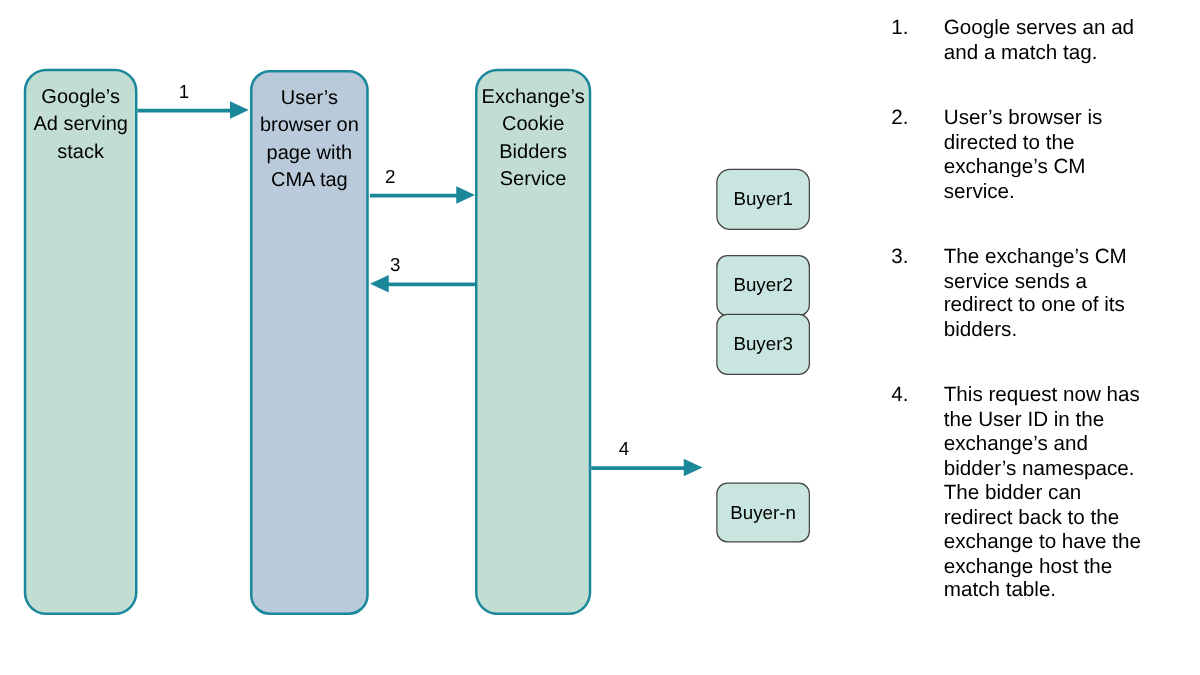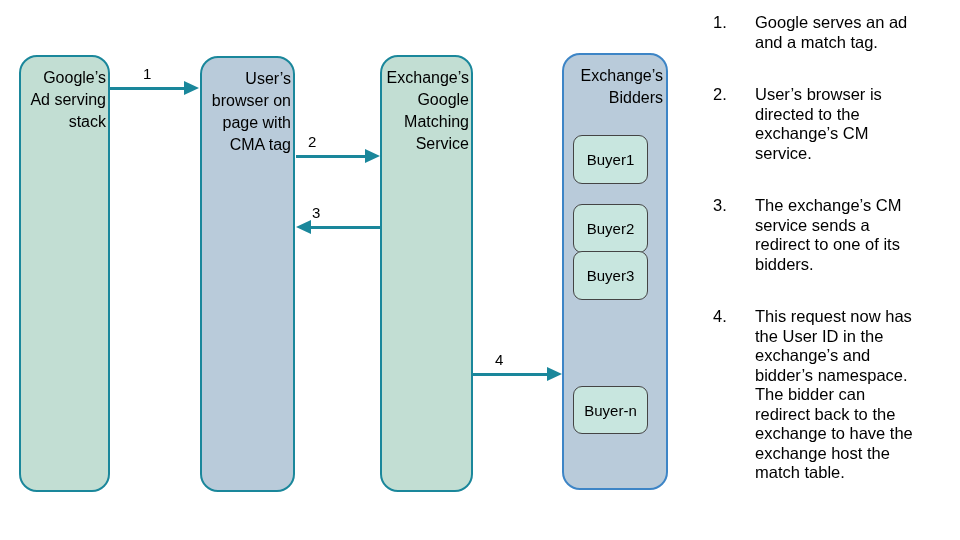--- a/index.html
+++ b/index.html
@@ -31,42 +31,42 @@
   .lane {
     position: absolute;
     border-radius: 18px;
     border: 2px solid var(--teal-border);
     text-align: center;
     padding-top: 10px;
     font-size: 16px;
     line-height: 22px;
   }
   .lane.green { background: var(--green-fill); }
-  .lane.blue  { background: var(--blue-fill); }
+  .lane.blue  { background: var(--blue-fill); border-radius: 16px; }
   .lane.blue-border { border-color: var(--blue-border); }
   #lane-google   { left: 19px;  top: 55px; width: 91px;  height: 437px; padding-left: 2px; padding-right: 2px; }
   #lane-browser  { left: 200px; top: 56px; width: 95px;  height: 436px; padding-left: 2px; padding-right: 2px; }
   #lane-cms      { left: 380px; top: 55px; width: 93px;  height: 437px; padding-left: 2px; padding-right: 2px; }
   #lane-bidders  { left: 562px; top: 53px; width: 106px; height: 437px; padding-left: 3px; padding-right: 3px; }
-  .lane-title { display: inline-block; text-align: right; }
+  .lane-title { display: inline-block; }
   
   .buyer {
     position: absolute;
     left: 573px;
     width: 75px;
     height: 49px;
     background: var(--buyer-fill);
     border: 1.5px solid var(--buyer-border);
     border-radius: 9px;
     display: flex;
     align-items: center;
     justify-content: center;
     font-size: 15px;
   }
-  #buyer-1 { top: 135px; }
+  #buyer-1 { top: 135px; border-radius: 11px; }
   #buyer-2 { top: 204px; }
   #buyer-3 { top: 251px; text-align: right; }
   #buyer-n { top: 386px; height: 48px; align-items: center; }
   
   .arrow { position: absolute; height: 0; z-index: 5; }
   .arrow .shaft {
     position: absolute;
     top: -1.5px;
     height: 3px;
     background: var(--arrow-color);
@@ -125,26 +125,23 @@
 
   <div class="lane green" id="lane-google">
     <span class="lane-title">Google’s Ad serving stack</span>
   </div>
 
   <div class="lane blue" id="lane-browser">
     <span class="lane-title">User’s browser on page with CMA tag</span>
   </div>
 
   <div class="lane green" id="lane-cms">
-    <span class="lane-title">Exchange’s Google Matching Service</span>
+    <span class="lane-title">Exchange’s Cookie Bidders Service</span>
   </div>
 
-  <div class="lane blue blue-border" id="lane-bidders">
-    <span class="lane-title">Exchange’s Bidders</span>
-  </div>
 
   <div class="buyer" id="buyer-1">
     <span>Buyer1</span>
   </div>
   <div class="buyer" id="buyer-2">
     <span>Buyer2</span>
   </div>
   <div class="buyer" id="buyer-3">
     <span>Buyer3</span>
   </div>

